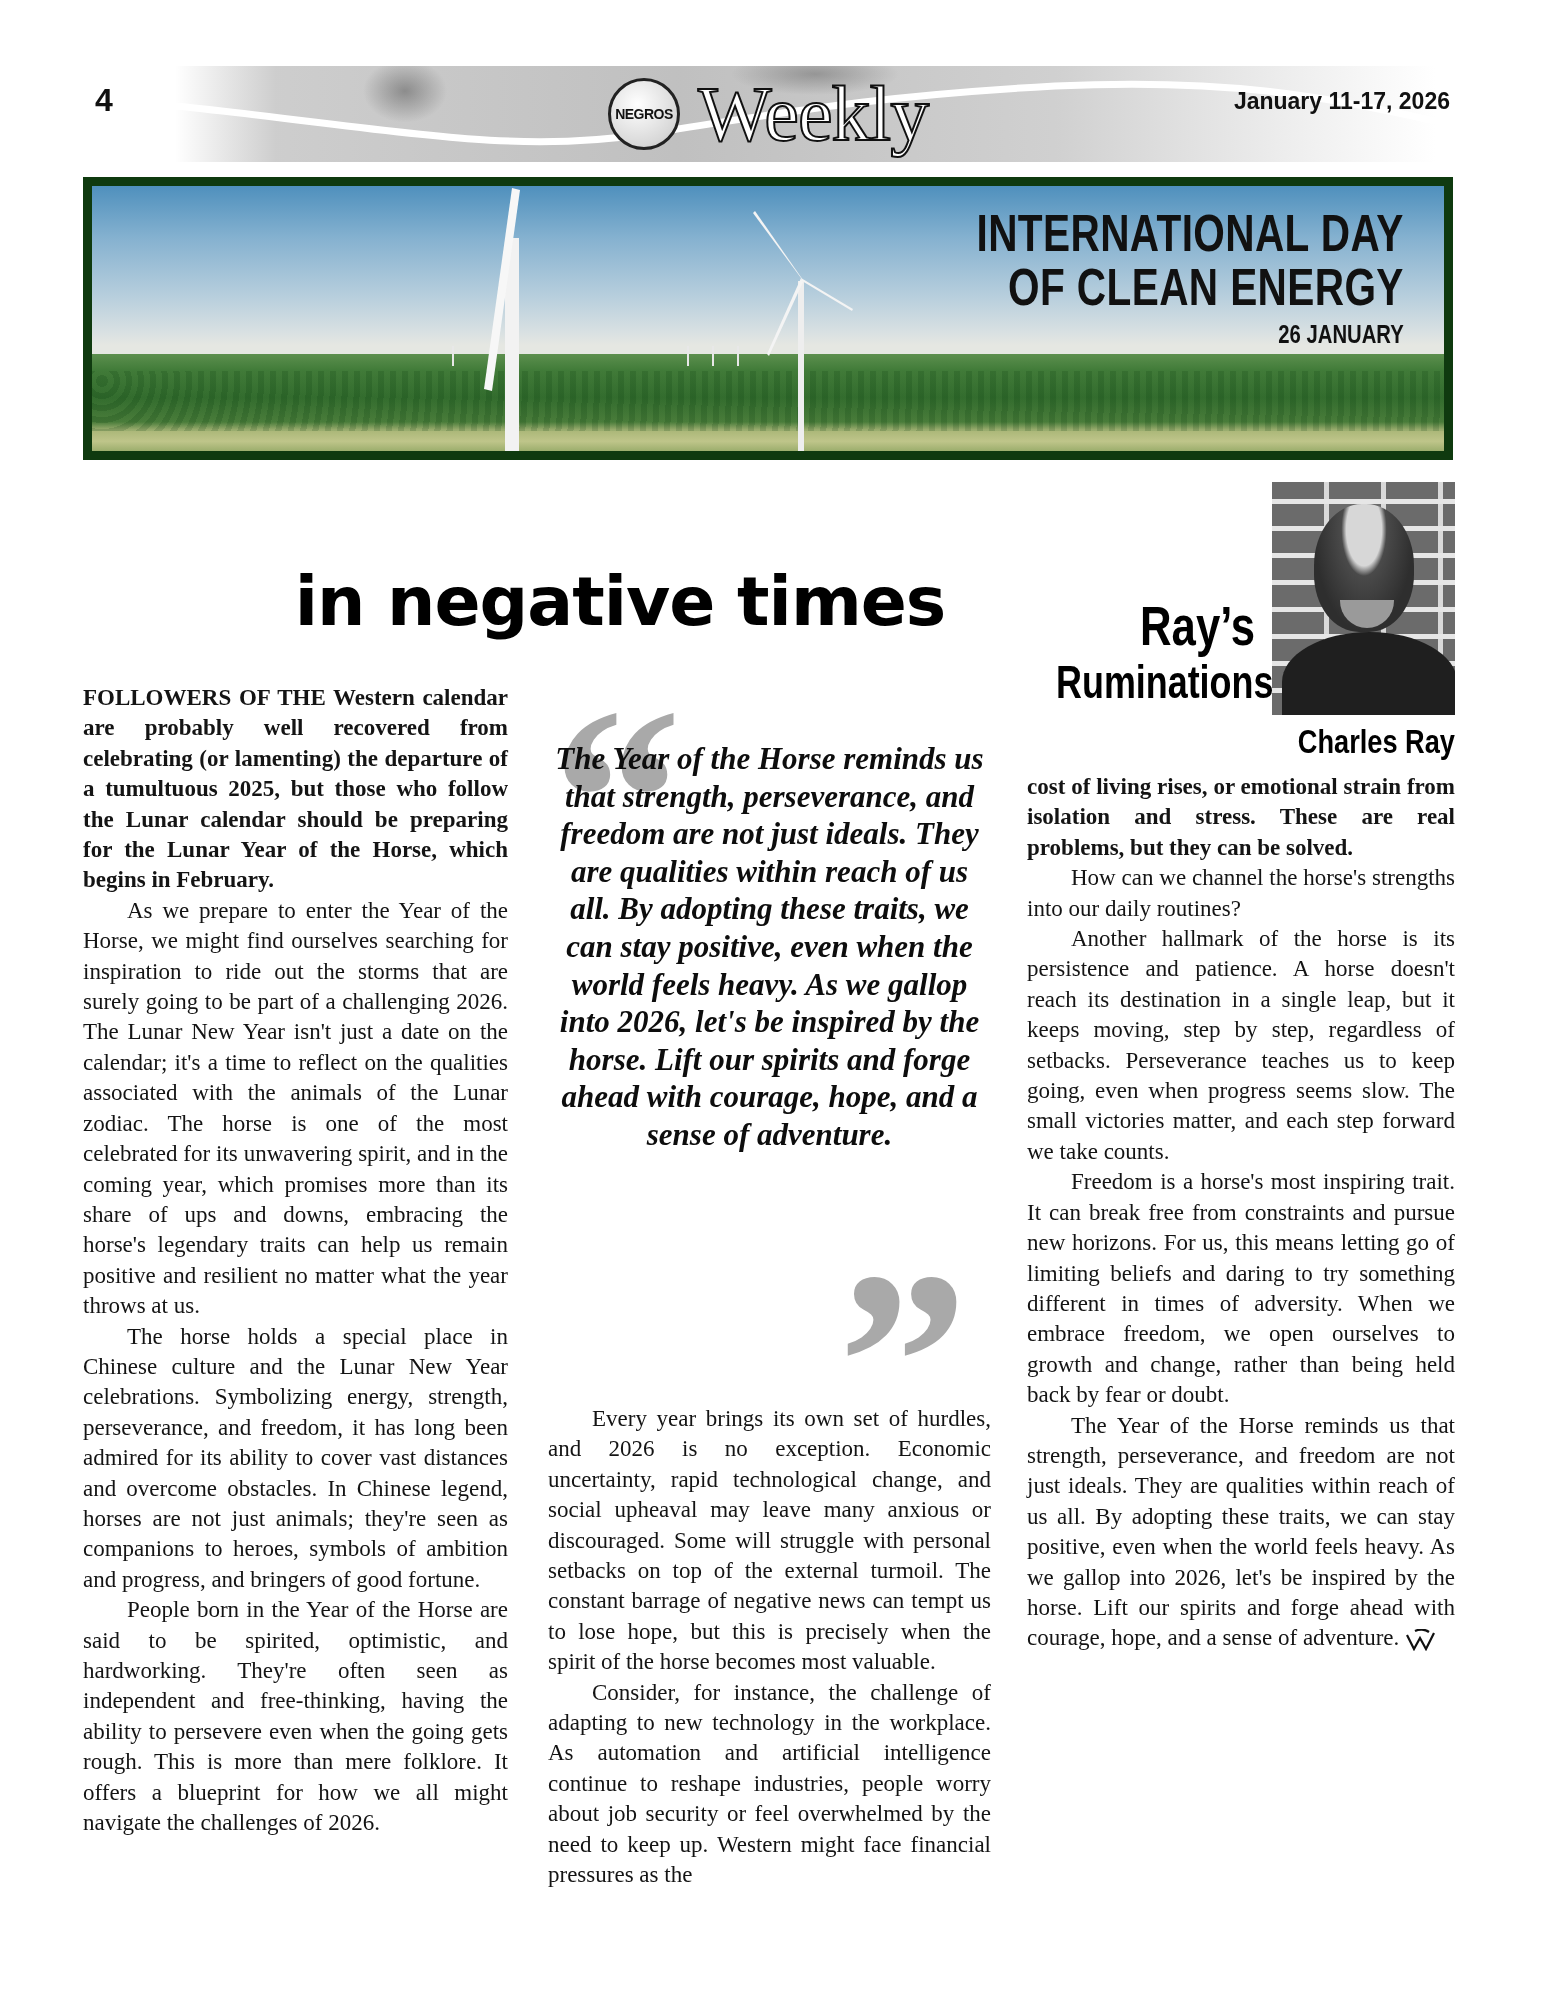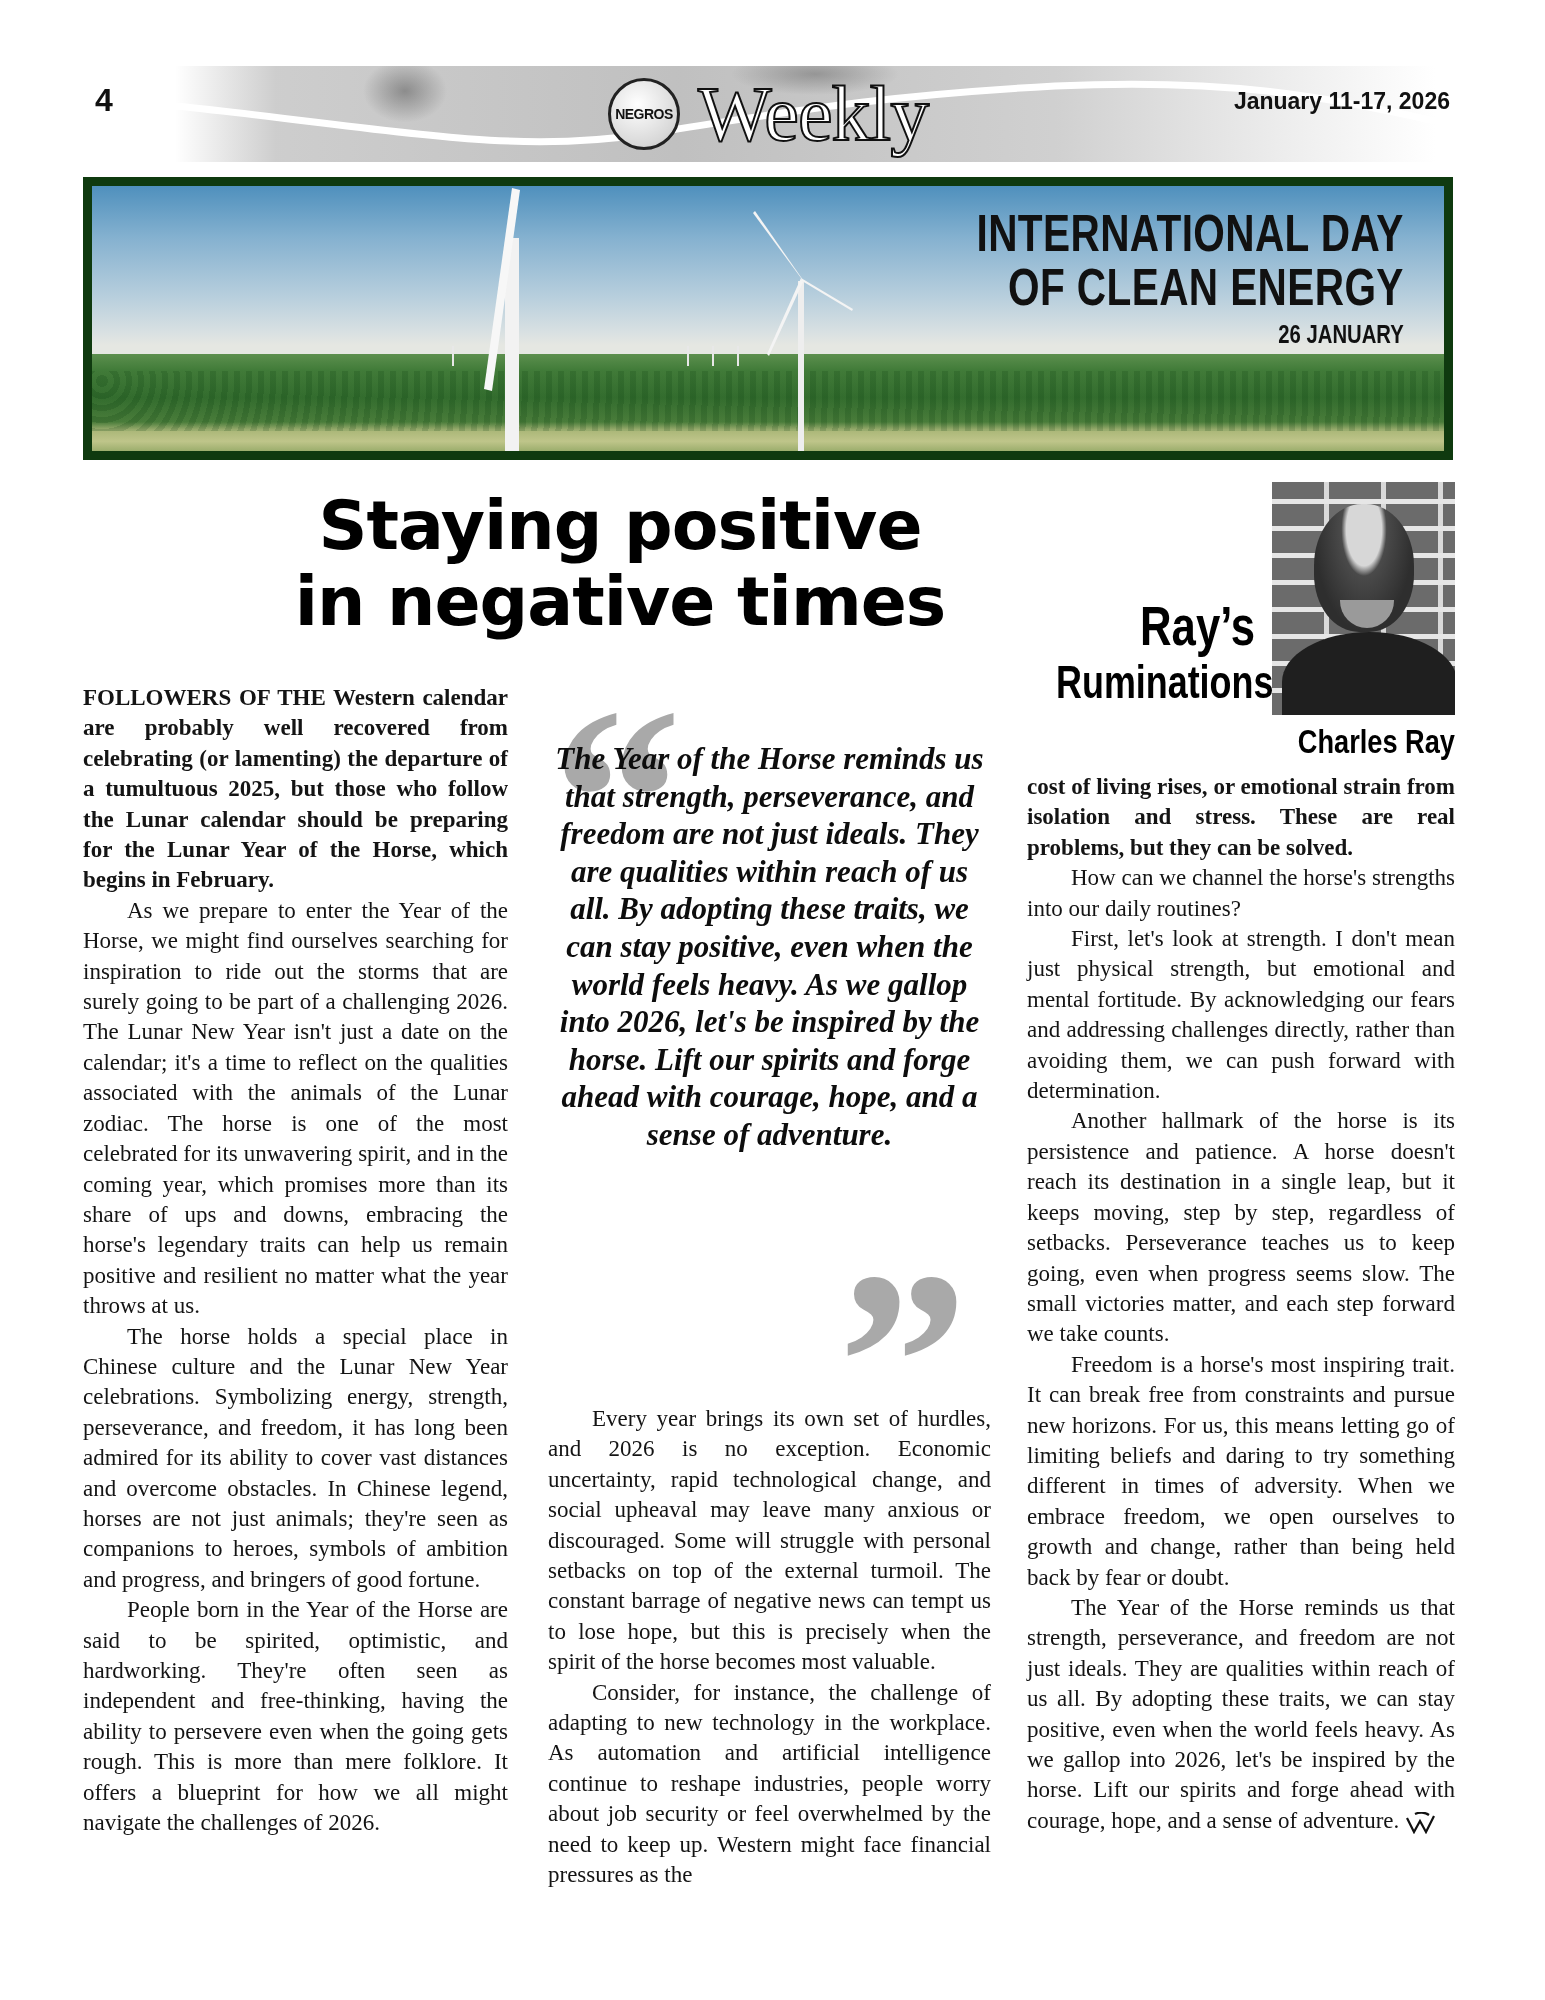--- a/index.html
+++ b/index.html
@@ -178,21 +178,21 @@
     </svg>
     <div class="banner-title">
       <span class="line">INTERNATIONAL DAY</span>
       <span class="line">OF CLEAN ENERGY</span>
       <span class="date">26 JANUARY</span>
     </div>
   </div>
 </section>
 
 <h1 class="headline">
-  <span>Staying positive</span><br>
+  <br>
   <span>in negative times</span>
 </h1>
 
 <div class="column-name">
   <span class="a">Ray’s</span>
   <span class="b">Ruminations</span>
 </div>
 <div class="author-photo">
   <div class="bricks"></div>
   <div class="body"></div>
@@ -213,19 +213,18 @@
 <blockquote class="pullquote">The Year of the Horse reminds us that strength, perseverance, and freedom are not just ideals. They are qualities within reach of us all. By adopting these traits, we can stay positive, even when the world feels heavy. As we gallop into 2026, let's be inspired by the horse. Lift our spirits and forge ahead with courage, hope, and a sense of adventure.</blockquote>
 
 <div class="col col2">
   <p>Every year brings its own set of hurdles, and 2026 is no exception. Economic uncertainty, rapid technological change, and social upheaval may leave many anxious or discouraged. Some will struggle with personal setbacks on top of the external turmoil. The constant barrage of negative news can tempt us to lose hope, but this is precisely when the spirit of the horse becomes most valuable.</p>
   <p>Consider, for instance, the challenge of adapting to new technology in the workplace. As automation and artificial intelligence continue to reshape industries, people worry about job security or feel overwhelmed by the need to keep up. Western might face financial pressures as the</p>
 </div>
 
 <div class="col col3">
   <p class="first">cost of living rises, or emotional strain from isolation and stress. These are real problems, but they can be solved.</p>
   <p>How can we channel the horse's strengths into our daily routines?</p>
-  <p>First, let's look at strength. I don't mean just physical strength, but emotional and mental fortitude. By acknowledging our fears and addressing challenges directly, rather than avoiding them, we can push forward with determination.</p>
   <p>Another hallmark of the horse is its persistence and patience. A horse doesn't reach its destination in a single leap, but it keeps moving, step by step, regardless of setbacks. Perseverance teaches us to keep going, even when progress seems slow. The small victories matter, and each step forward we take counts.</p>
   <p>Freedom is a horse's most inspiring trait. It can break free from constraints and pursue new horizons. For us, this means letting go of limiting beliefs and daring to try something different in times of adversity. When we embrace freedom, we open ourselves to growth and change, rather than being held back by fear or doubt.</p>
   <p><span>The Year of the Horse reminds us that strength, perseverance, and freedom are not just ideals. They are qualities within reach of us all. By adopting these traits, we can stay positive, even when the world feels heavy. As we gallop into 2026, let's be inspired by the horse. Lift our spirits and forge ahead with courage, hope, and a sense of adventure.</span><svg class="end-mark" width="32" height="22" viewBox="0 0 32 22">
         <path d="M2,6 L9,20 L15,9 L21,20 L29,4 M10,2 C14,0 20,0 24,3" stroke="#111" stroke-width="2.2" fill="none"></path>
       </svg></p>
 </div>
 
 </body></html>

